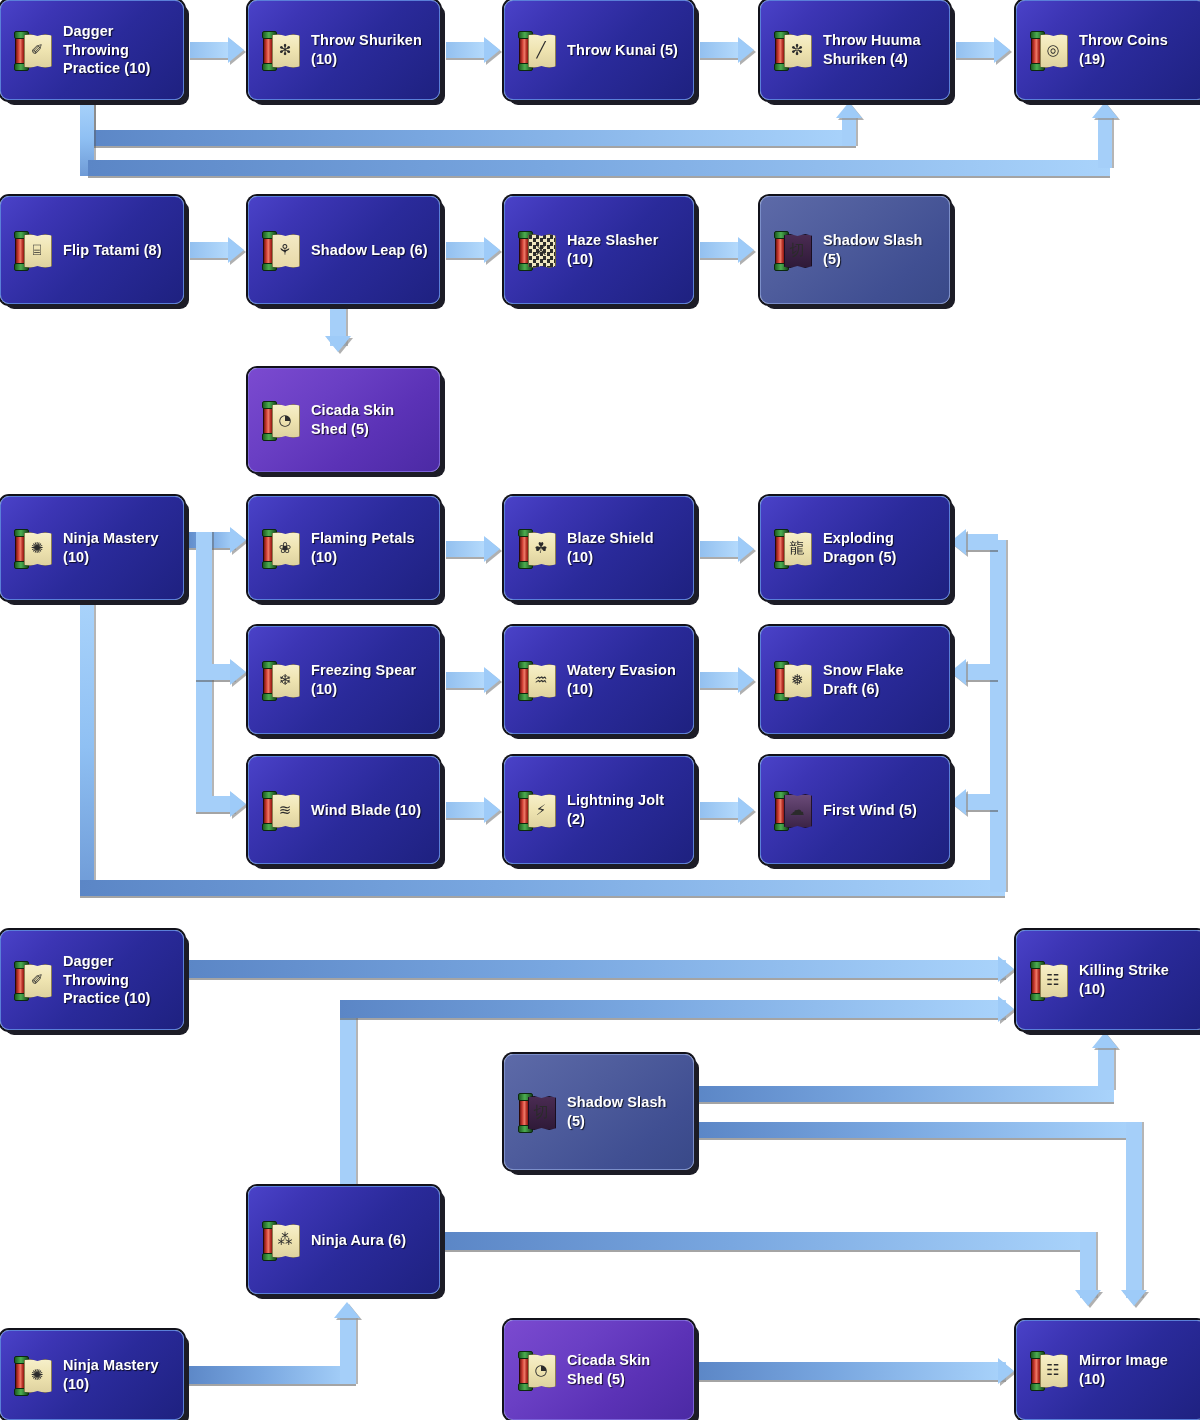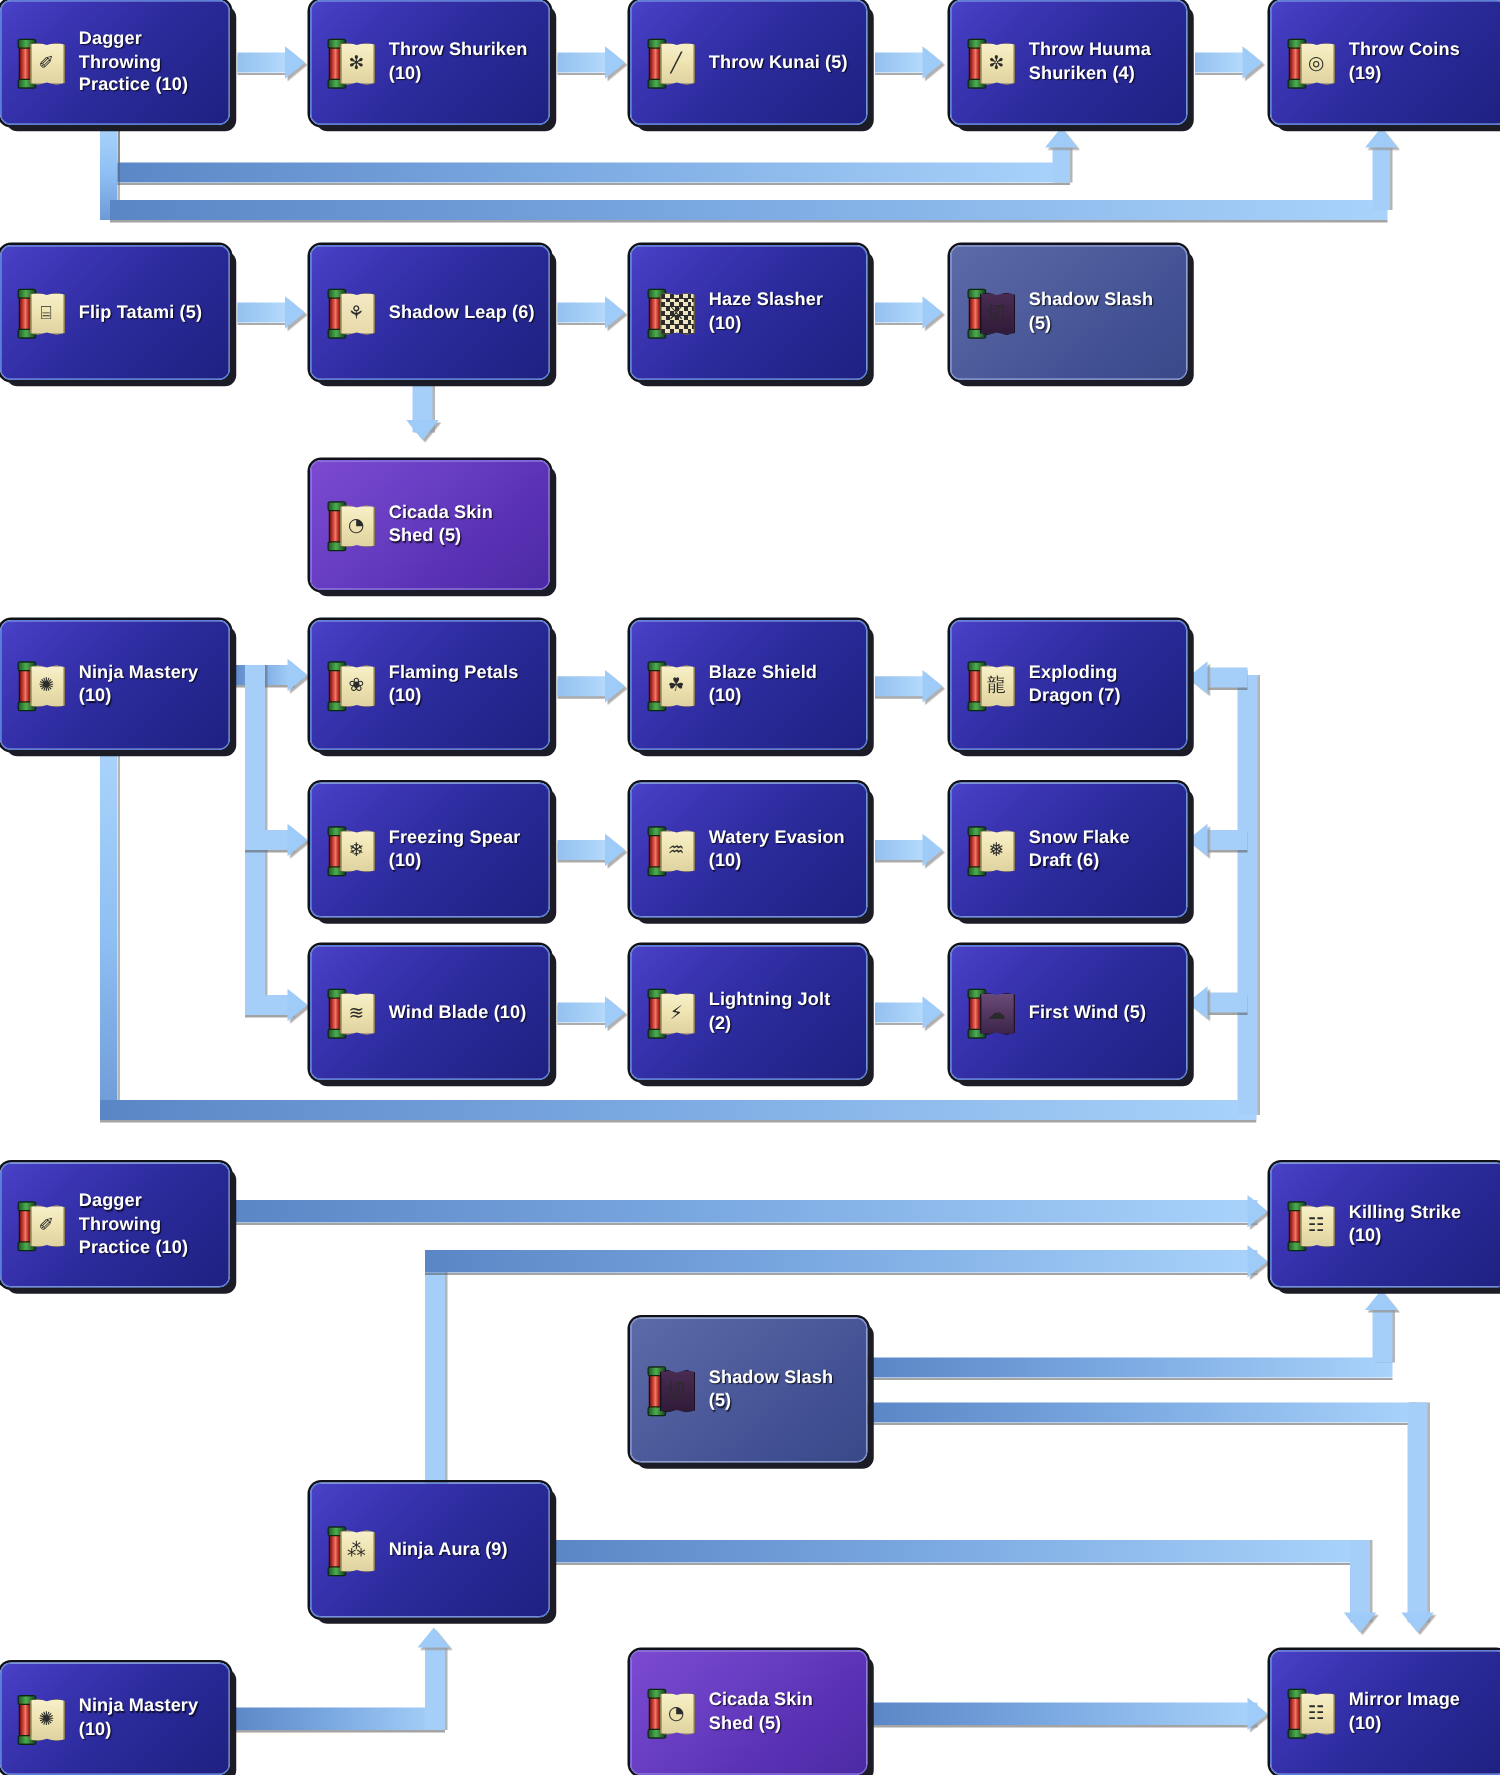--- a/index.html
+++ b/index.html
@@ -257,21 +257,21 @@
         <div class="label">Throw Coins (19)</div>
       </div>
       <div class="node blue" style="left: 0px; top: 196px; width: 184px; height: 108px;">
         <div class="icon">
           <div class="scroll">
             <div class="rod"></div>
             <div class="sheet "></div>
             <div class="glyph">⌸</div>
           </div>
         </div>
-        <div class="label">Flip Tatami (5)</div>
+        <div class="label">Flip Tatami (8)</div>
       </div>
       <div class="node blue" style="left: 248px; top: 196px; width: 192px; height: 108px;">
         <div class="icon">
           <div class="scroll">
             <div class="rod"></div>
             <div class="sheet redish"></div>
             <div class="glyph">⚘</div>
           </div>
         </div>
         <div class="label">Shadow Leap (6)</div>
@@ -337,21 +337,21 @@
         <div class="label">Blaze Shield (10)</div>
       </div>
       <div class="node blue" style="left: 760px; top: 496px; width: 190px; height: 104px;">
         <div class="icon">
           <div class="scroll">
             <div class="rod"></div>
             <div class="sheet "></div>
             <div class="glyph">龍</div>
           </div>
         </div>
-        <div class="label">Exploding Dragon (7)</div>
+        <div class="label">Exploding Dragon (5)</div>
       </div>
       <div class="node blue" style="left: 248px; top: 626px; width: 192px; height: 108px;">
         <div class="icon">
           <div class="scroll">
             <div class="rod"></div>
             <div class="sheet "></div>
             <div class="glyph">❄</div>
           </div>
         </div>
         <div class="label">Freezing Spear (10)</div>
@@ -437,21 +437,21 @@
         <div class="label">Shadow Slash (5)</div>
       </div>
       <div class="node blue" style="left: 248px; top: 1186px; width: 192px; height: 108px;">
         <div class="icon">
           <div class="scroll">
             <div class="rod"></div>
             <div class="sheet "></div>
             <div class="glyph">⁂</div>
           </div>
         </div>
-        <div class="label">Ninja Aura (9)</div>
+        <div class="label">Ninja Aura (6)</div>
       </div>
       <div class="node blue" style="left: 0px; top: 1330px; width: 184px; height: 90px;">
         <div class="icon">
           <div class="scroll">
             <div class="rod"></div>
             <div class="sheet "></div>
             <div class="glyph">✺</div>
           </div>
         </div>
         <div class="label">Ninja Mastery (10)</div>

